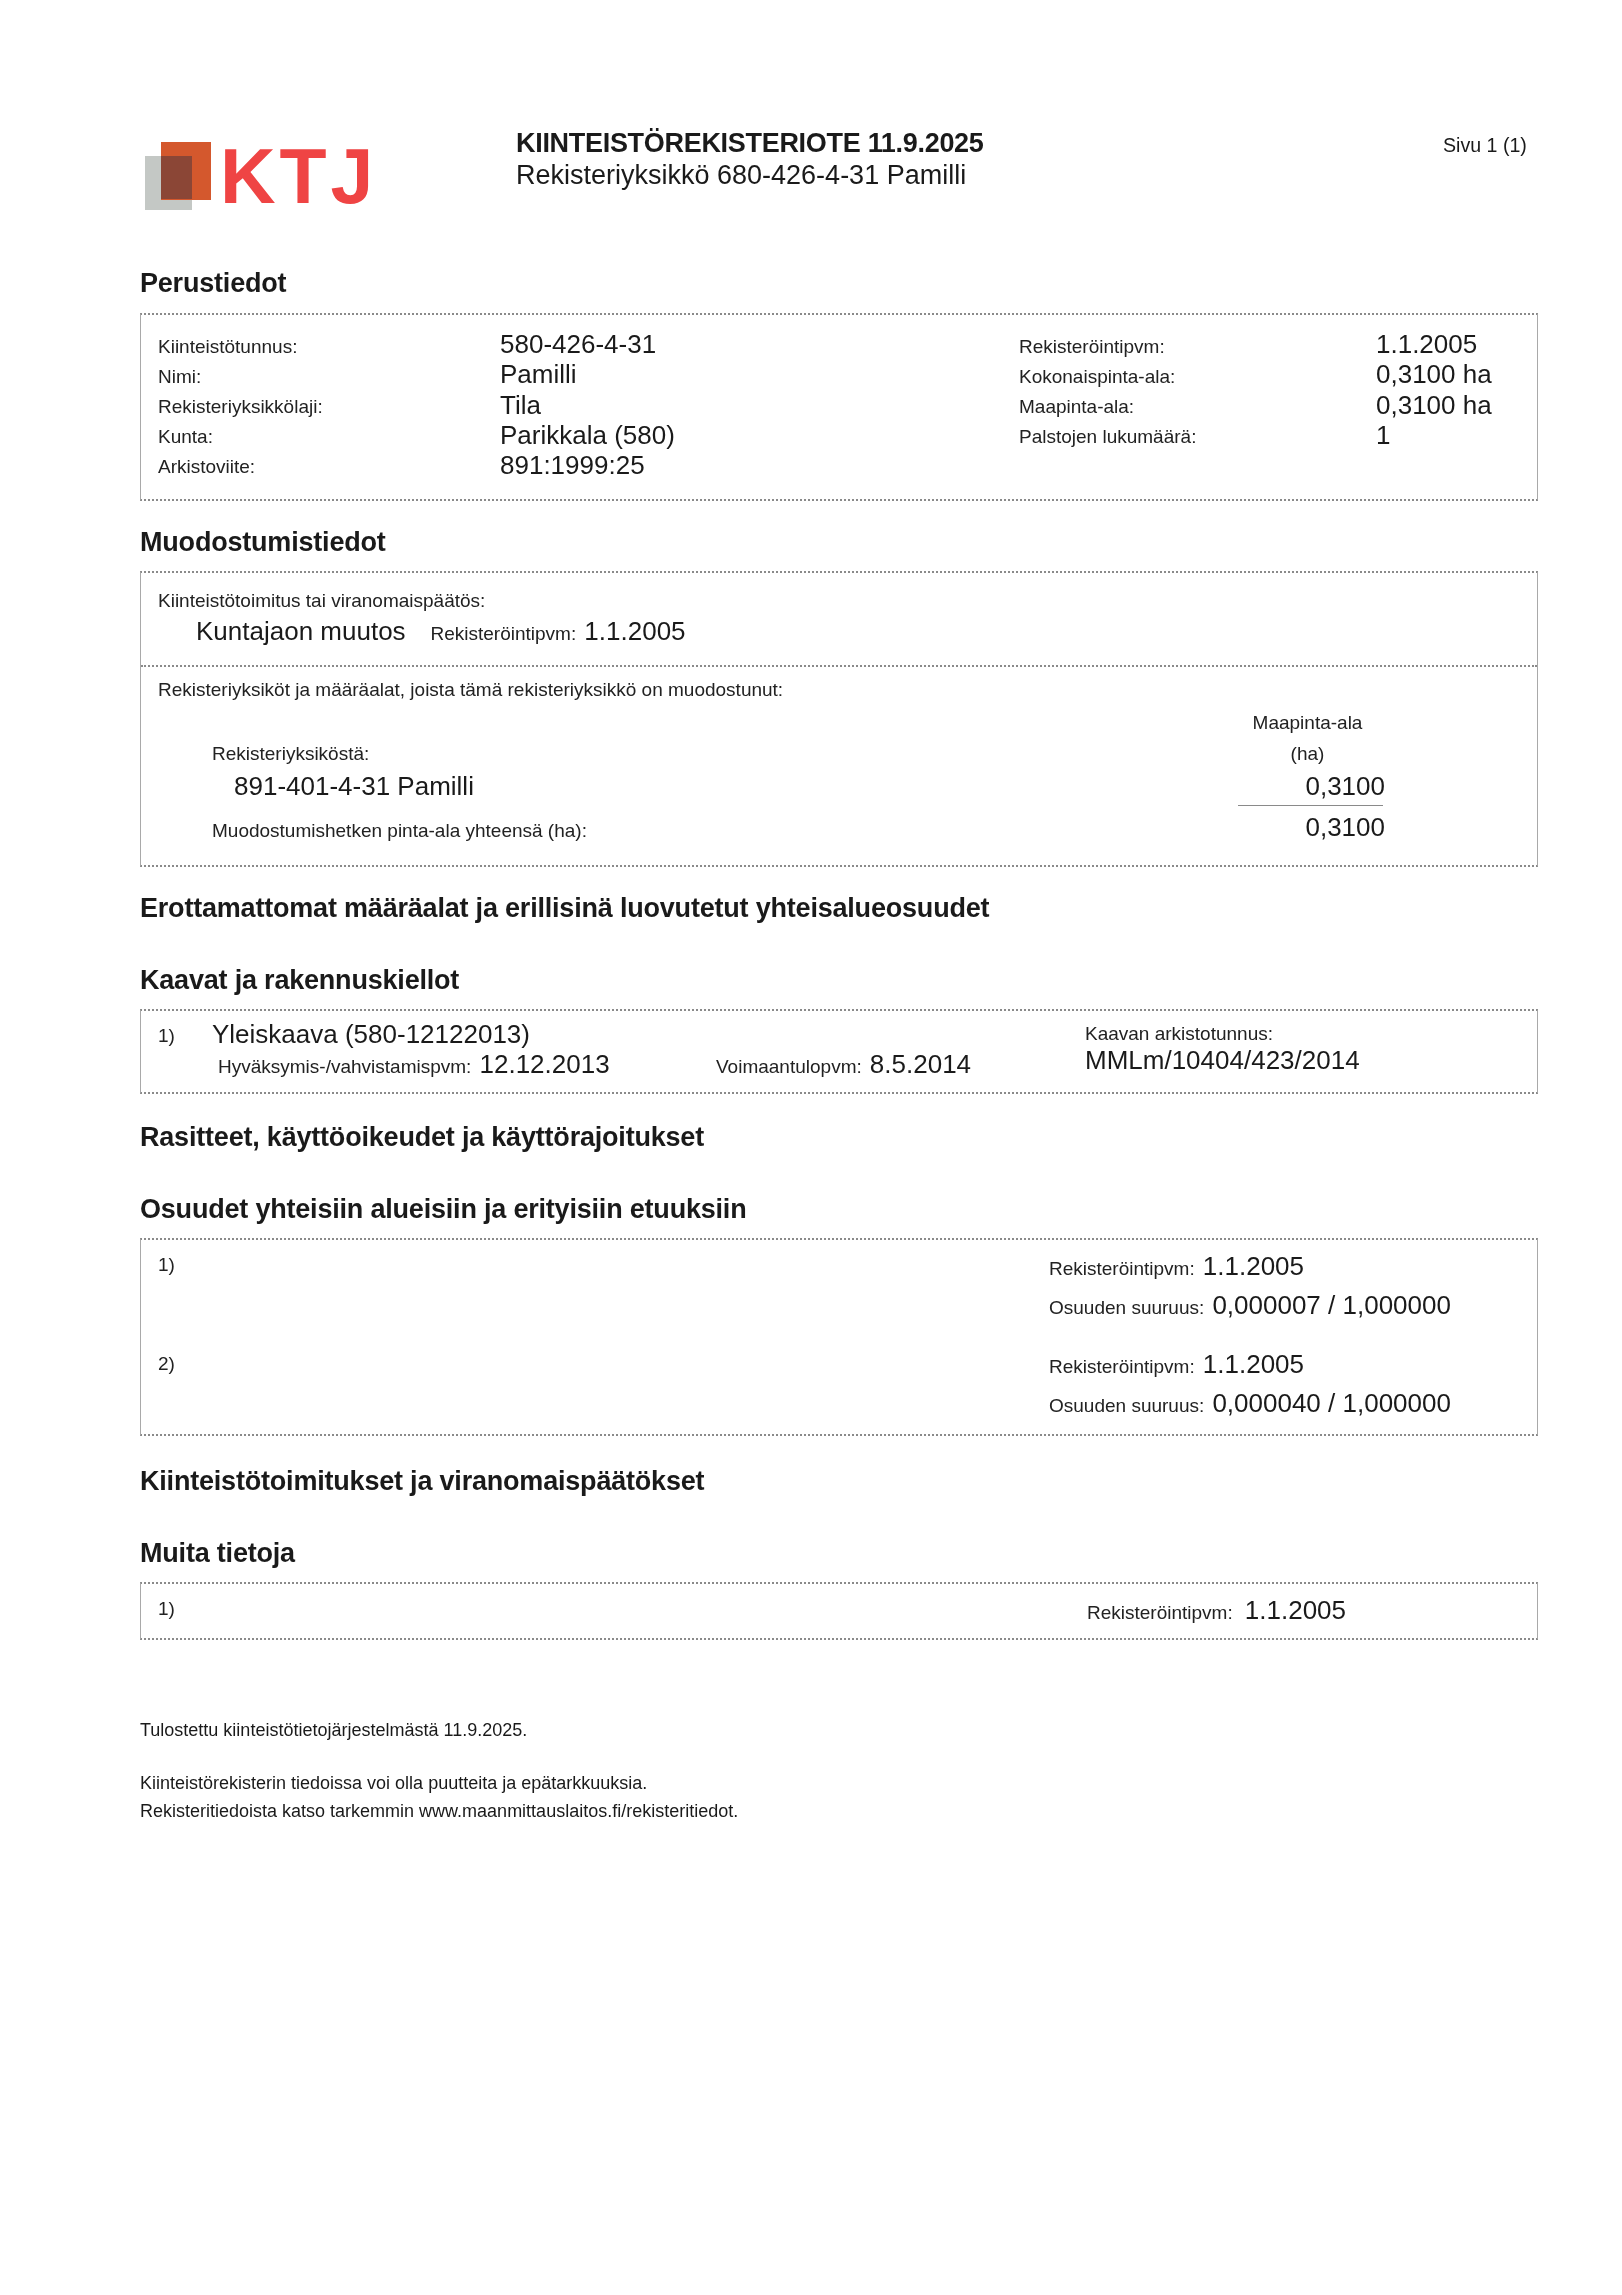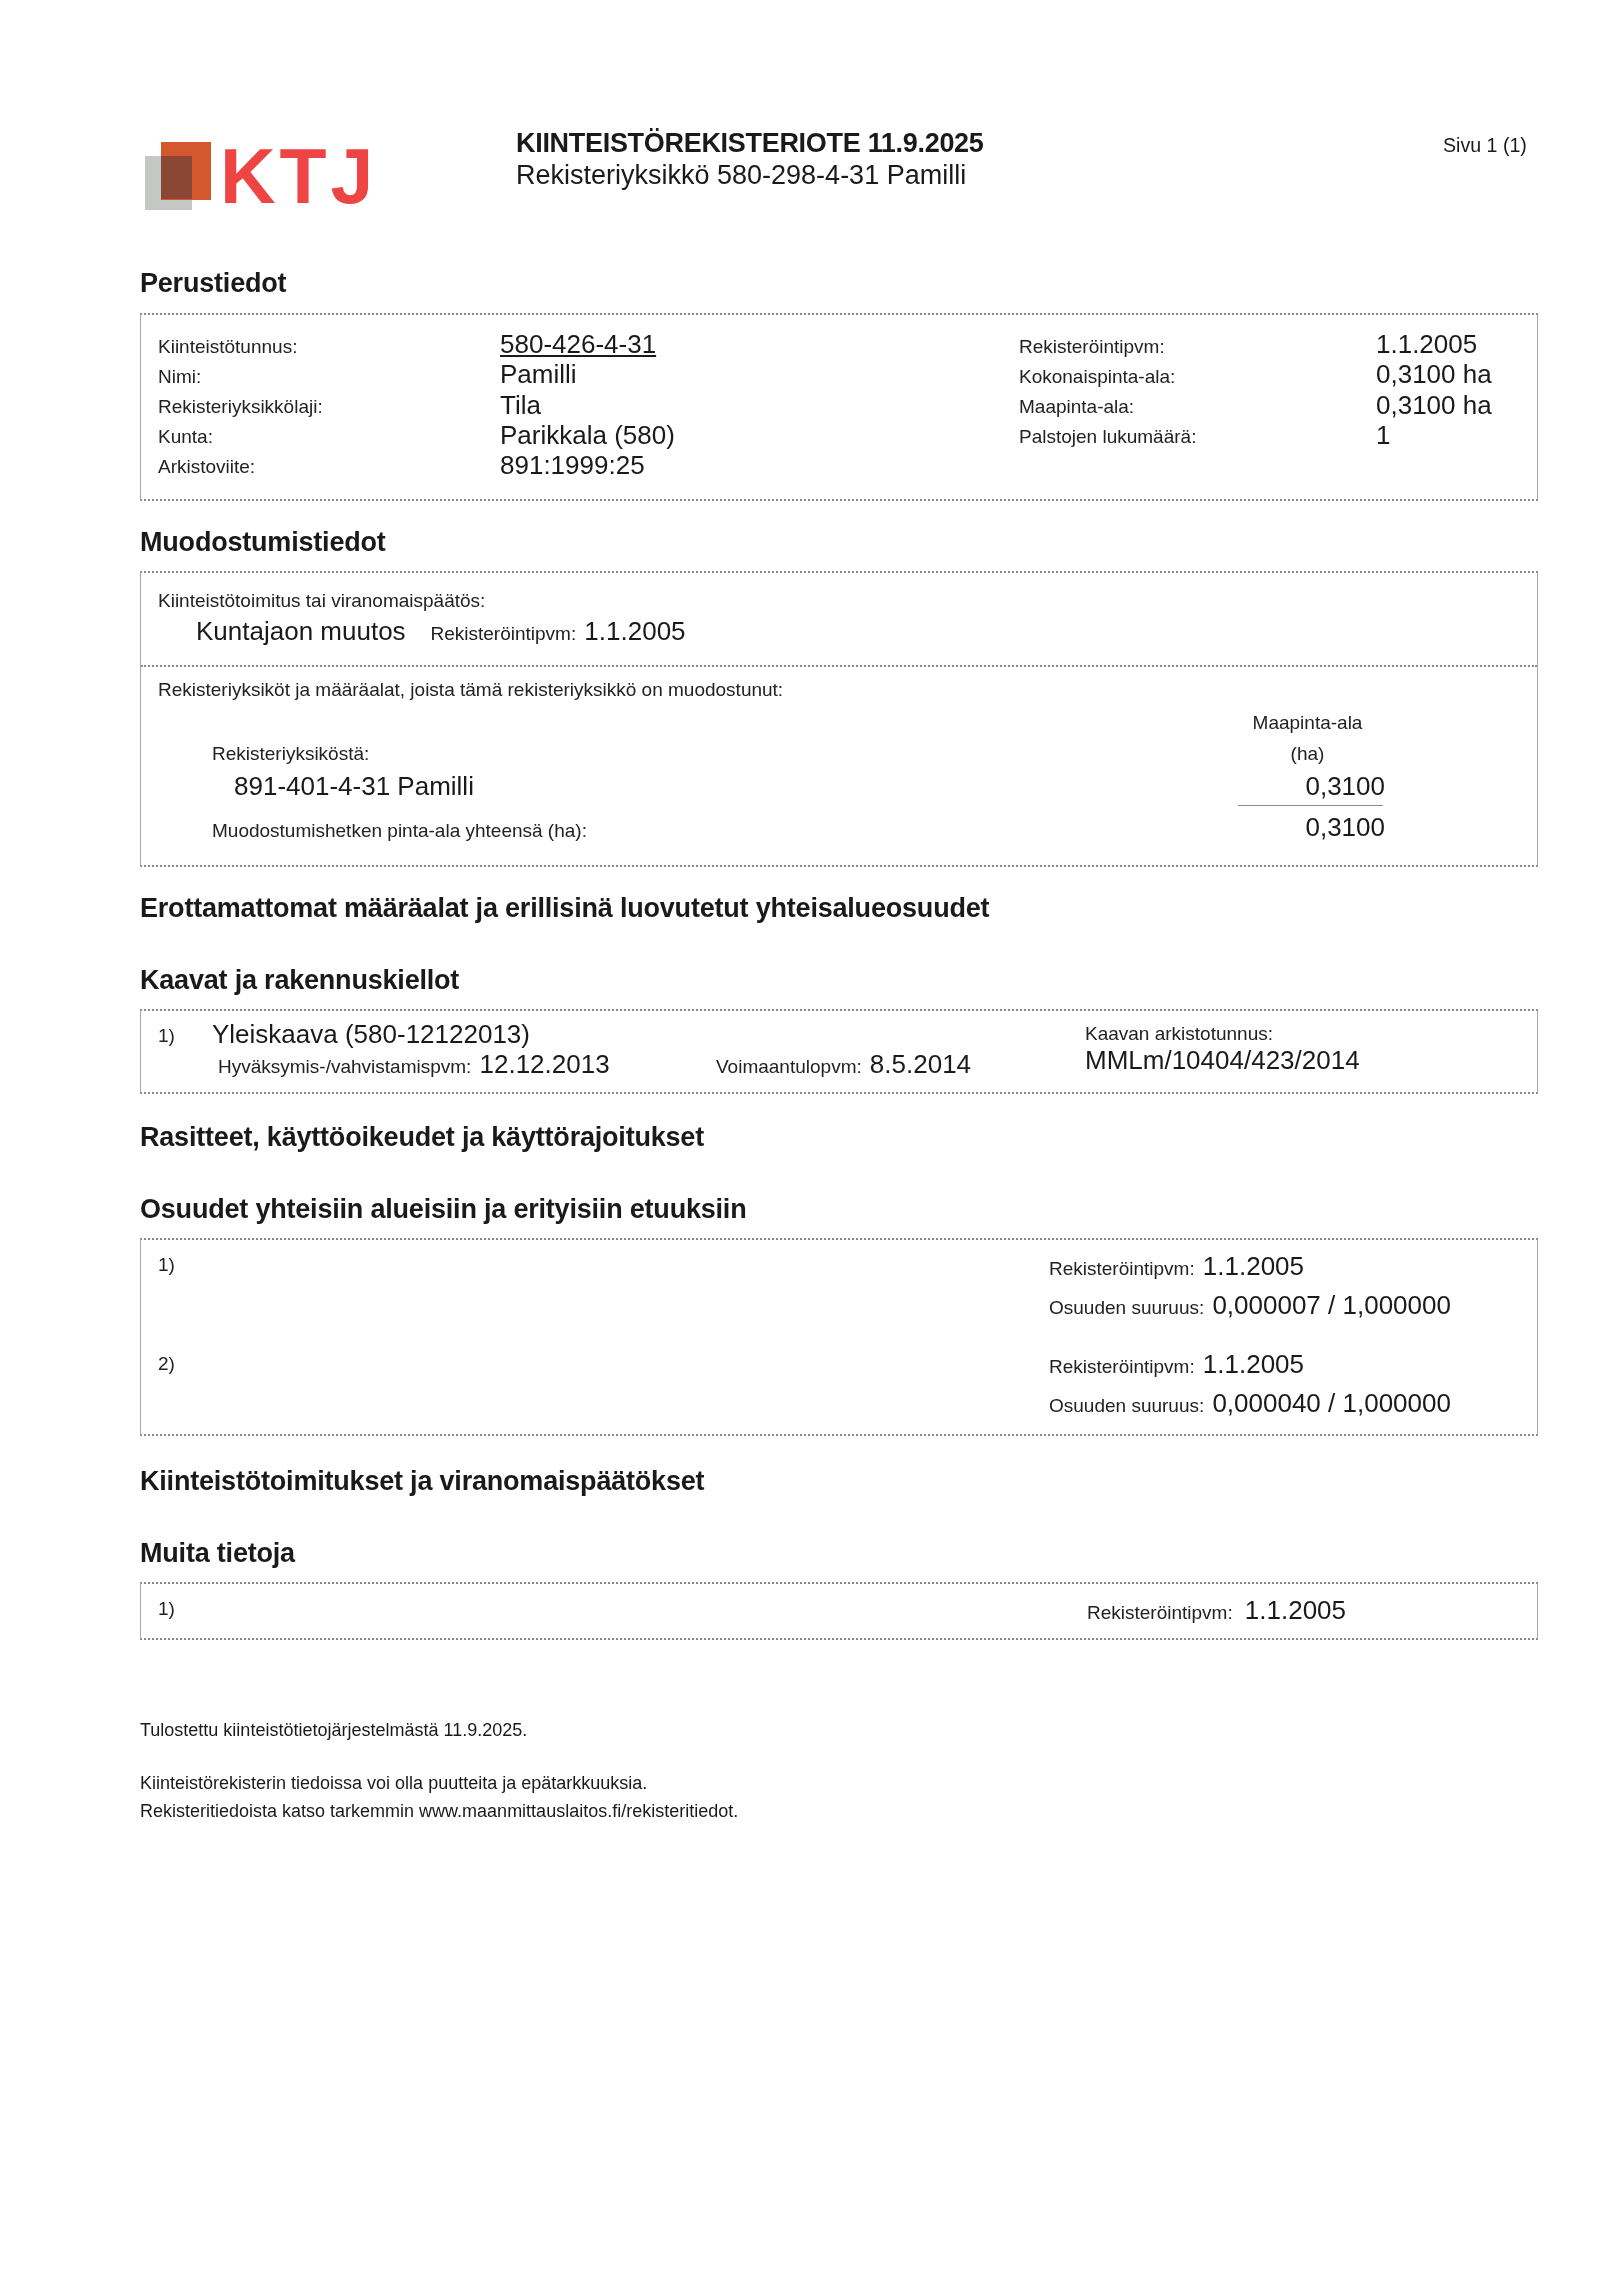--- a/index.html
+++ b/index.html
@@ -40,29 +40,29 @@
 </head>
 <body>
 
 <div class="abs logo">
   <div class="sq-gray"></div>
   <div class="sq-orange"></div>
   <div class="sq-overlap"></div>
   <div class="ktj">KTJ</div>
 </div>
 <div class="abs hdr-title">KIINTEISTÖREKISTERIOTE 11.9.2025</div>
-<div class="abs hdr-sub">Rekisteriyksikkö 580-298-4-31 Pamilli</div>
+<div class="abs hdr-sub">Rekisteriyksikkö 680-426-4-31 Pamilli</div>
 <div class="abs page-num">Sivu 1 (1)</div>
 
 <div class="abs sec" style="top:268px;">Perustiedot</div>
 <div class="abs box" style="top:313px; height:188px;">
   <div class="kv-row" style="left:17px; top:21px;">
     <span class="lbl">Kiinteistötunnus:</span>
   </div>
-  <div class="kv-row val" style="left:359px; top:14.4px;text-decoration:underline;">580-426-4-31</div>
+  <div class="kv-row val" style="left:359px; top:14.4px;">580-426-4-31</div>
 
   <div class="kv-row" style="left:17px; top:51px;"><span class="lbl">Nimi:</span></div>
   <div class="kv-row val" style="left:359px; top:44px;">Pamilli</div>
 
   <div class="kv-row" style="left:17px; top:81px;"><span class="lbl">Rekisteriyksikkölaji:</span></div>
   <div class="kv-row val" style="left:359px; top:75px;">Tila</div>
 
   <div class="kv-row" style="left:17px; top:111px;"><span class="lbl">Kunta:</span></div>
   <div class="kv-row val" style="left:359px; top:105px;">Parikkala (580)</div>
 

